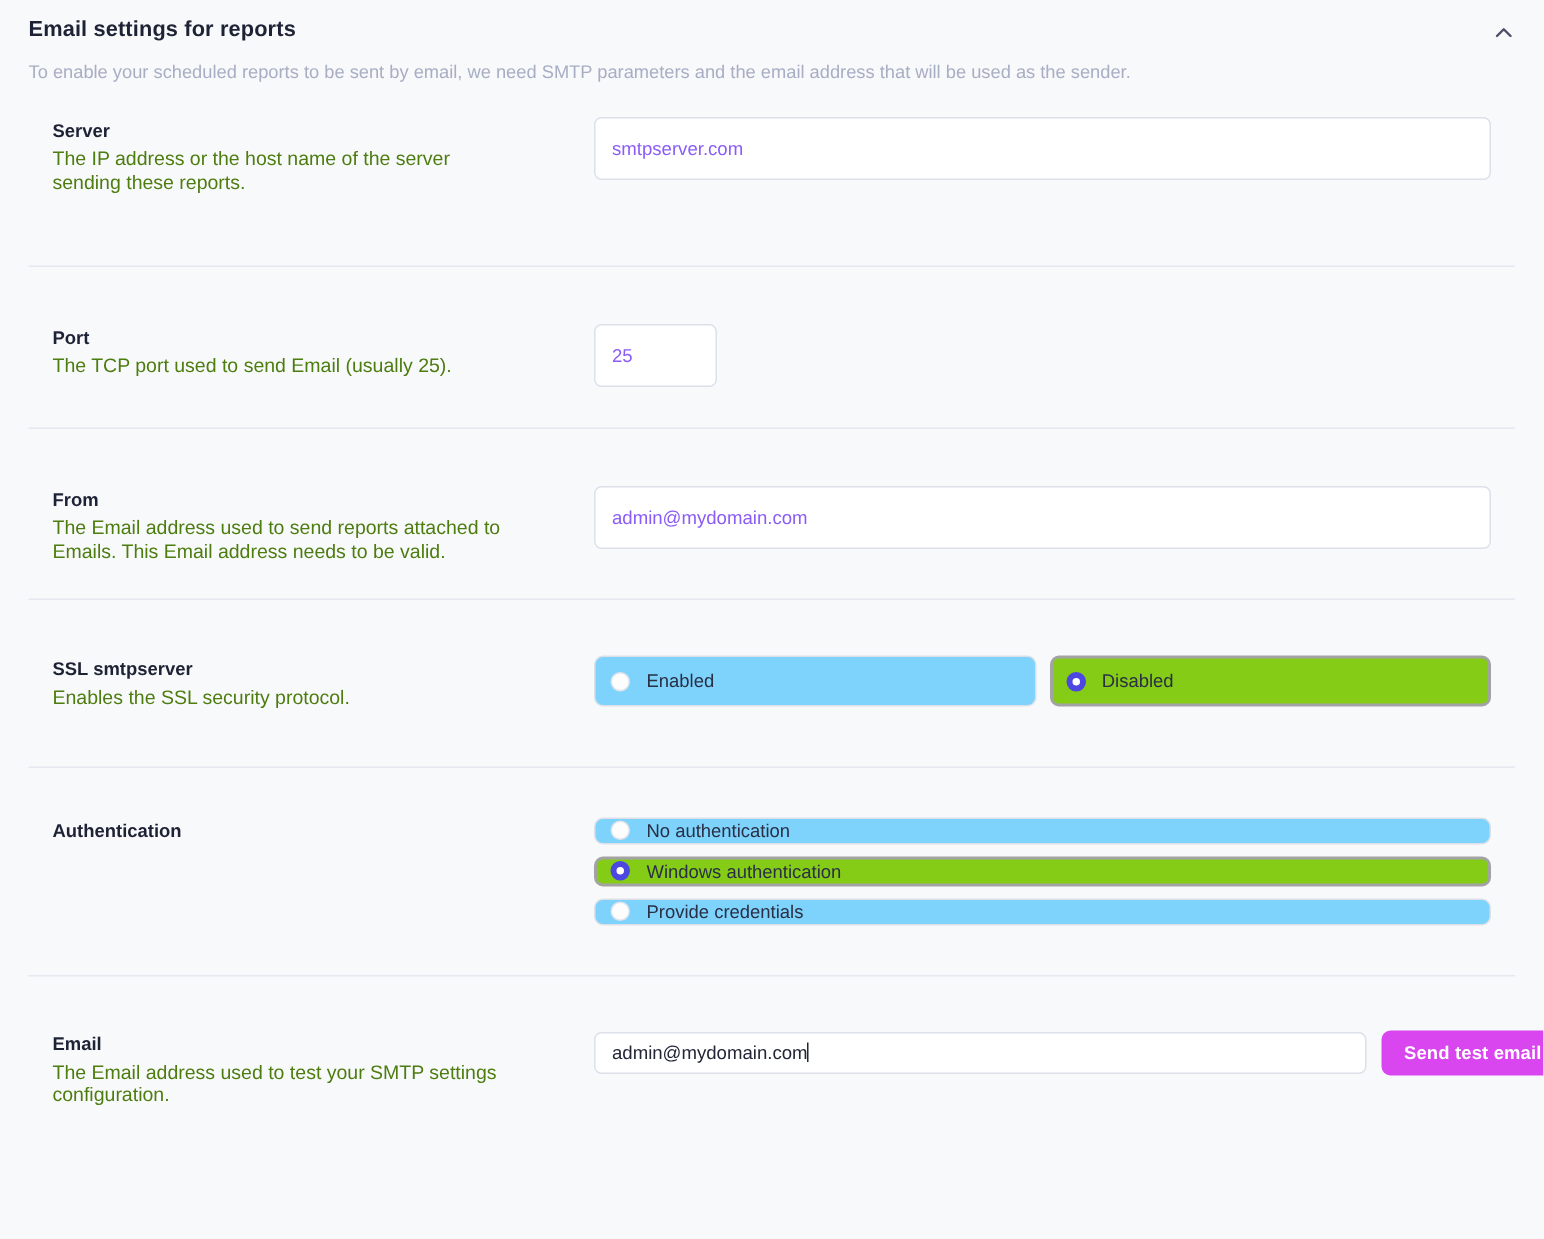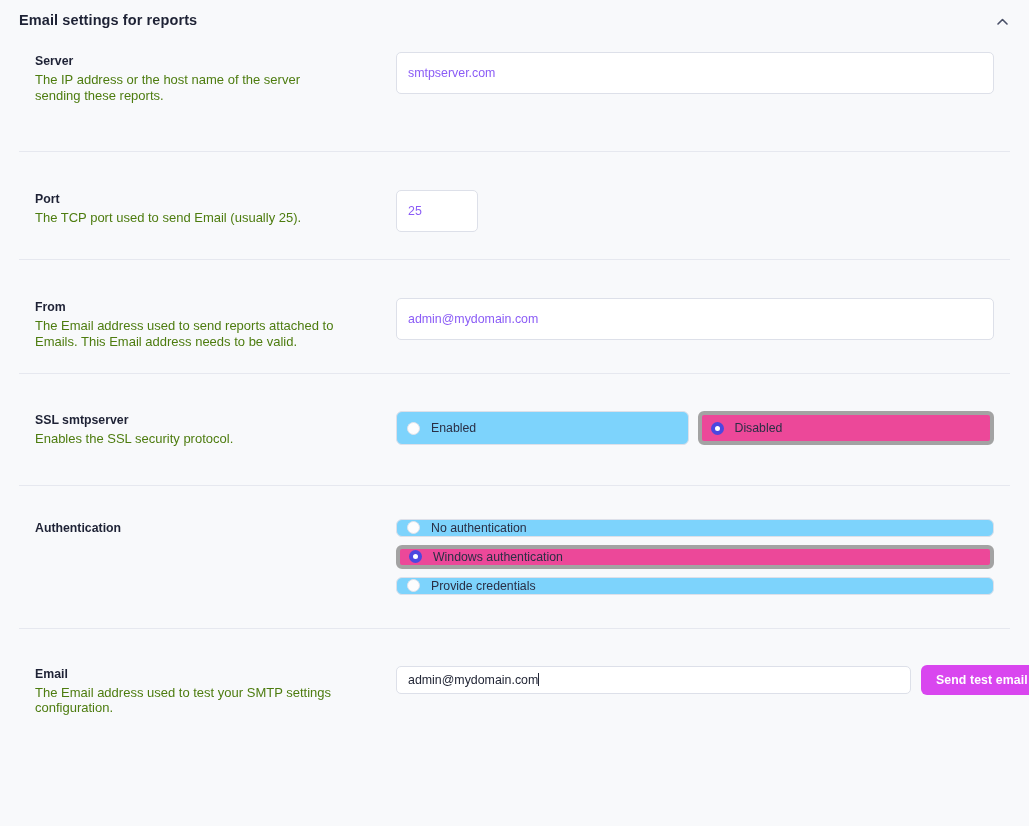--- a/index.html
+++ b/index.html
@@ -134,22 +134,22 @@
     height: 34px;
     border: 1px solid #dde0e9;
     border-radius: 6px;
     background: #7dd3fc;
     padding: 0 10px;
     cursor: pointer;
     flex: 1 1 0;
     min-width: 0;
   }
   .radio-card.selected {
-    border: 4px solid #a3a3a3;
-    background: #ec4899;
+    border: 2px solid #a3a3a3;
+    background: #84cc16;
     padding: 0 9px;
   }
   .radio-dot {
     width: 13px;
     height: 13px;
     border-radius: 50%;
     border: 1.4px solid #e1e3eb;
     background: #fdfdfe;
     flex: 0 0 13px;
     margin-right: 11px;
@@ -191,20 +191,21 @@
     width: 100%;
   }
 </style>
 </head>
 <body>
 
 <div class="panel">
 
   <div class="panel-header">
     <div class="panel-title">Email settings for reports</div>
+    <div class="panel-subtitle">To enable your scheduled reports to be sent by email, we need SMTP parameters and the email address that will be used as the sender.</div>
   </div>
 
   <div class="collapse-btn">
     <span>
       <svg width="11" height="7" viewBox="0 0 11 7">
         <path d="M1 6 L5.5 1.5 L10 6" fill="none" stroke="#4a5068" stroke-width="1.6" stroke-linecap="round" stroke-linejoin="round"></path>
       </svg>
     </span>
   </div>
 

